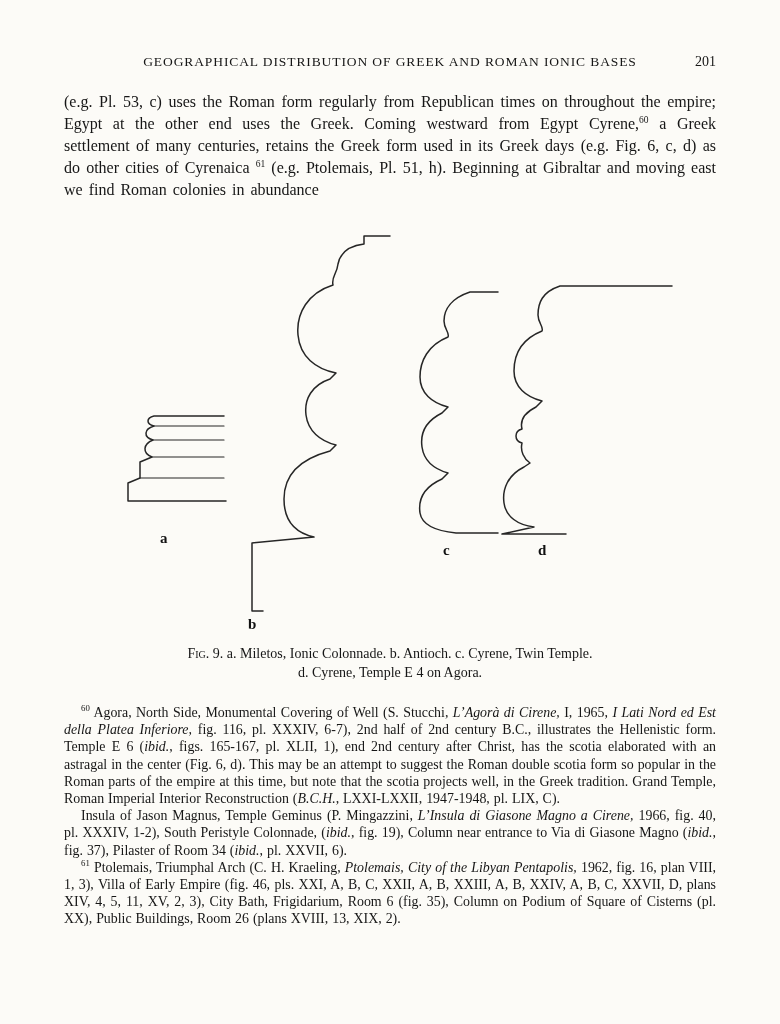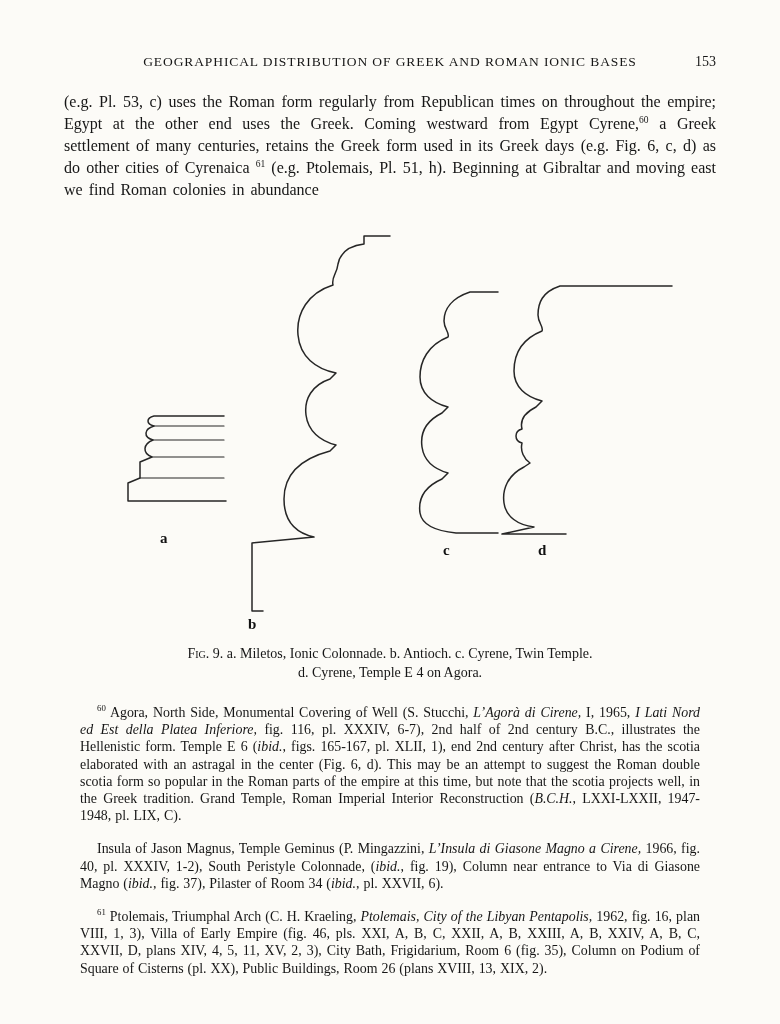--- a/index.html
+++ b/index.html
@@ -21,32 +21,32 @@
   .figure-wrap{margin:14px -64px 0;position:relative}
   .figure-wrap svg{display:block}
   .profile{fill:none;stroke:#262626;stroke-width:1.5;stroke-linejoin:round;stroke-linecap:round}
   .profile.thin{stroke-width:1.2}
   .fig-label{font-family:"Liberation Serif",serif;font-size:15px;font-weight:bold;fill:#111}
 
   .caption{margin-top:8px;text-align:center;font-size:14px;line-height:18.5px}
   .sc{font-variant:small-caps}
 
   .footnotes{margin-top:22px;font-size:13.9px;line-height:17.2px;text-align:justify;word-spacing:.5px}
-  .fn{margin:16px;text-indent:17px}
+  .fn{margin:0;text-indent:17px}
   .fn sup{font-size:8.8px}
   .it{font-style:italic}
 </style>
 </head>
 <body>
 
 <div class="page">
 
   <div class="header">
     <span class="header-title">GEOGRAPHICAL DISTRIBUTION OF GREEK AND ROMAN IONIC BASES</span>
-    <span class="page-number">153</span>
+    <span class="page-number">201</span>
   </div>
 
   <p class="body-text"><span>(e.g. Pl. 53, c) uses the Roman form regularly from Republican times on throughout the empire; Egypt at the other end uses the Greek.  Coming westward from Egypt Cyrene,</span><sup>60</sup><span> a Greek settlement of many centuries, retains the Greek form used in its Greek days (e.g. Fig. 6, c, d) as do other cities of Cyrenaica </span><sup>61</sup><span> (e.g. Ptolemais, Pl. 51, h).  Beginning at Gibraltar and moving east we find Roman colonies in abundance</span></p>
 
   <div class="figure-wrap">
     <svg width="780" height="418" viewBox="0 0 780 418" aria-hidden="true">
 
       <g>
         <path class="profile" d="M224 197 H154 C146 199 146 205 154 207 C144 210 143 218 153 221 C143 225 142 234 152 238 L140 243 V259 L128 264 V282 H226"></path>
         <path class="profile thin" d="M154 207 H224 M153 221 H224 M152 238 H224 M140 259 H224"></path>

